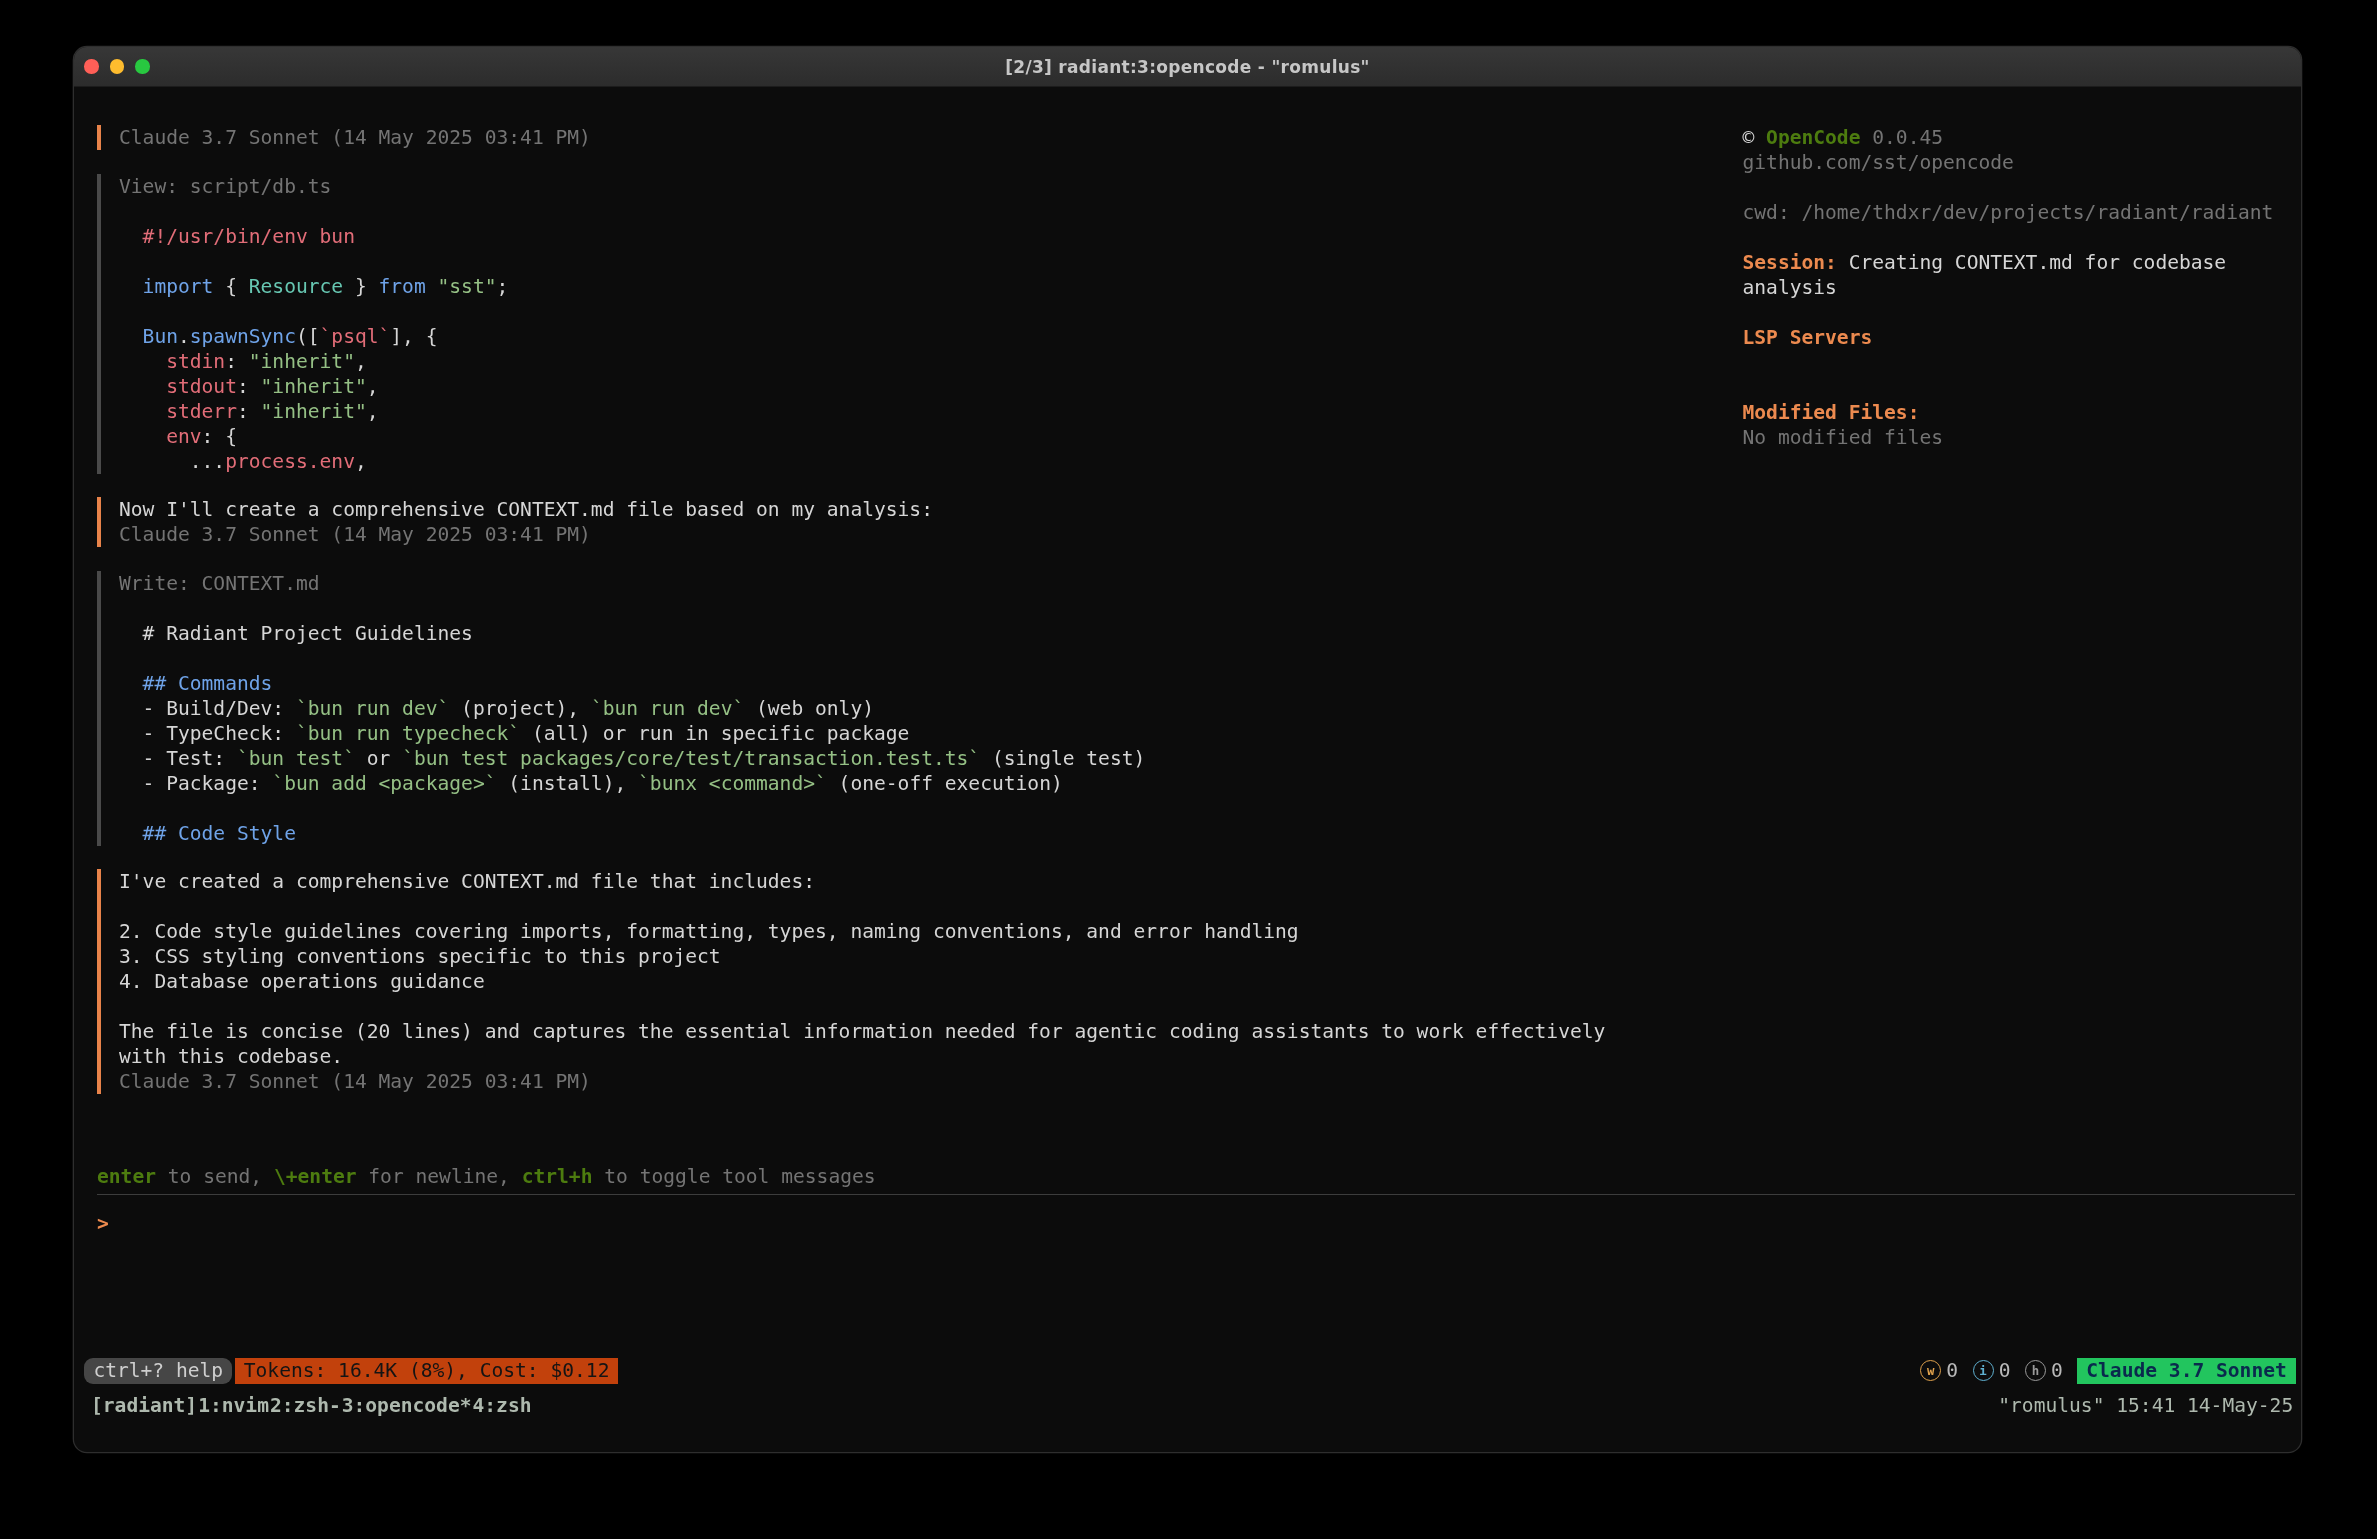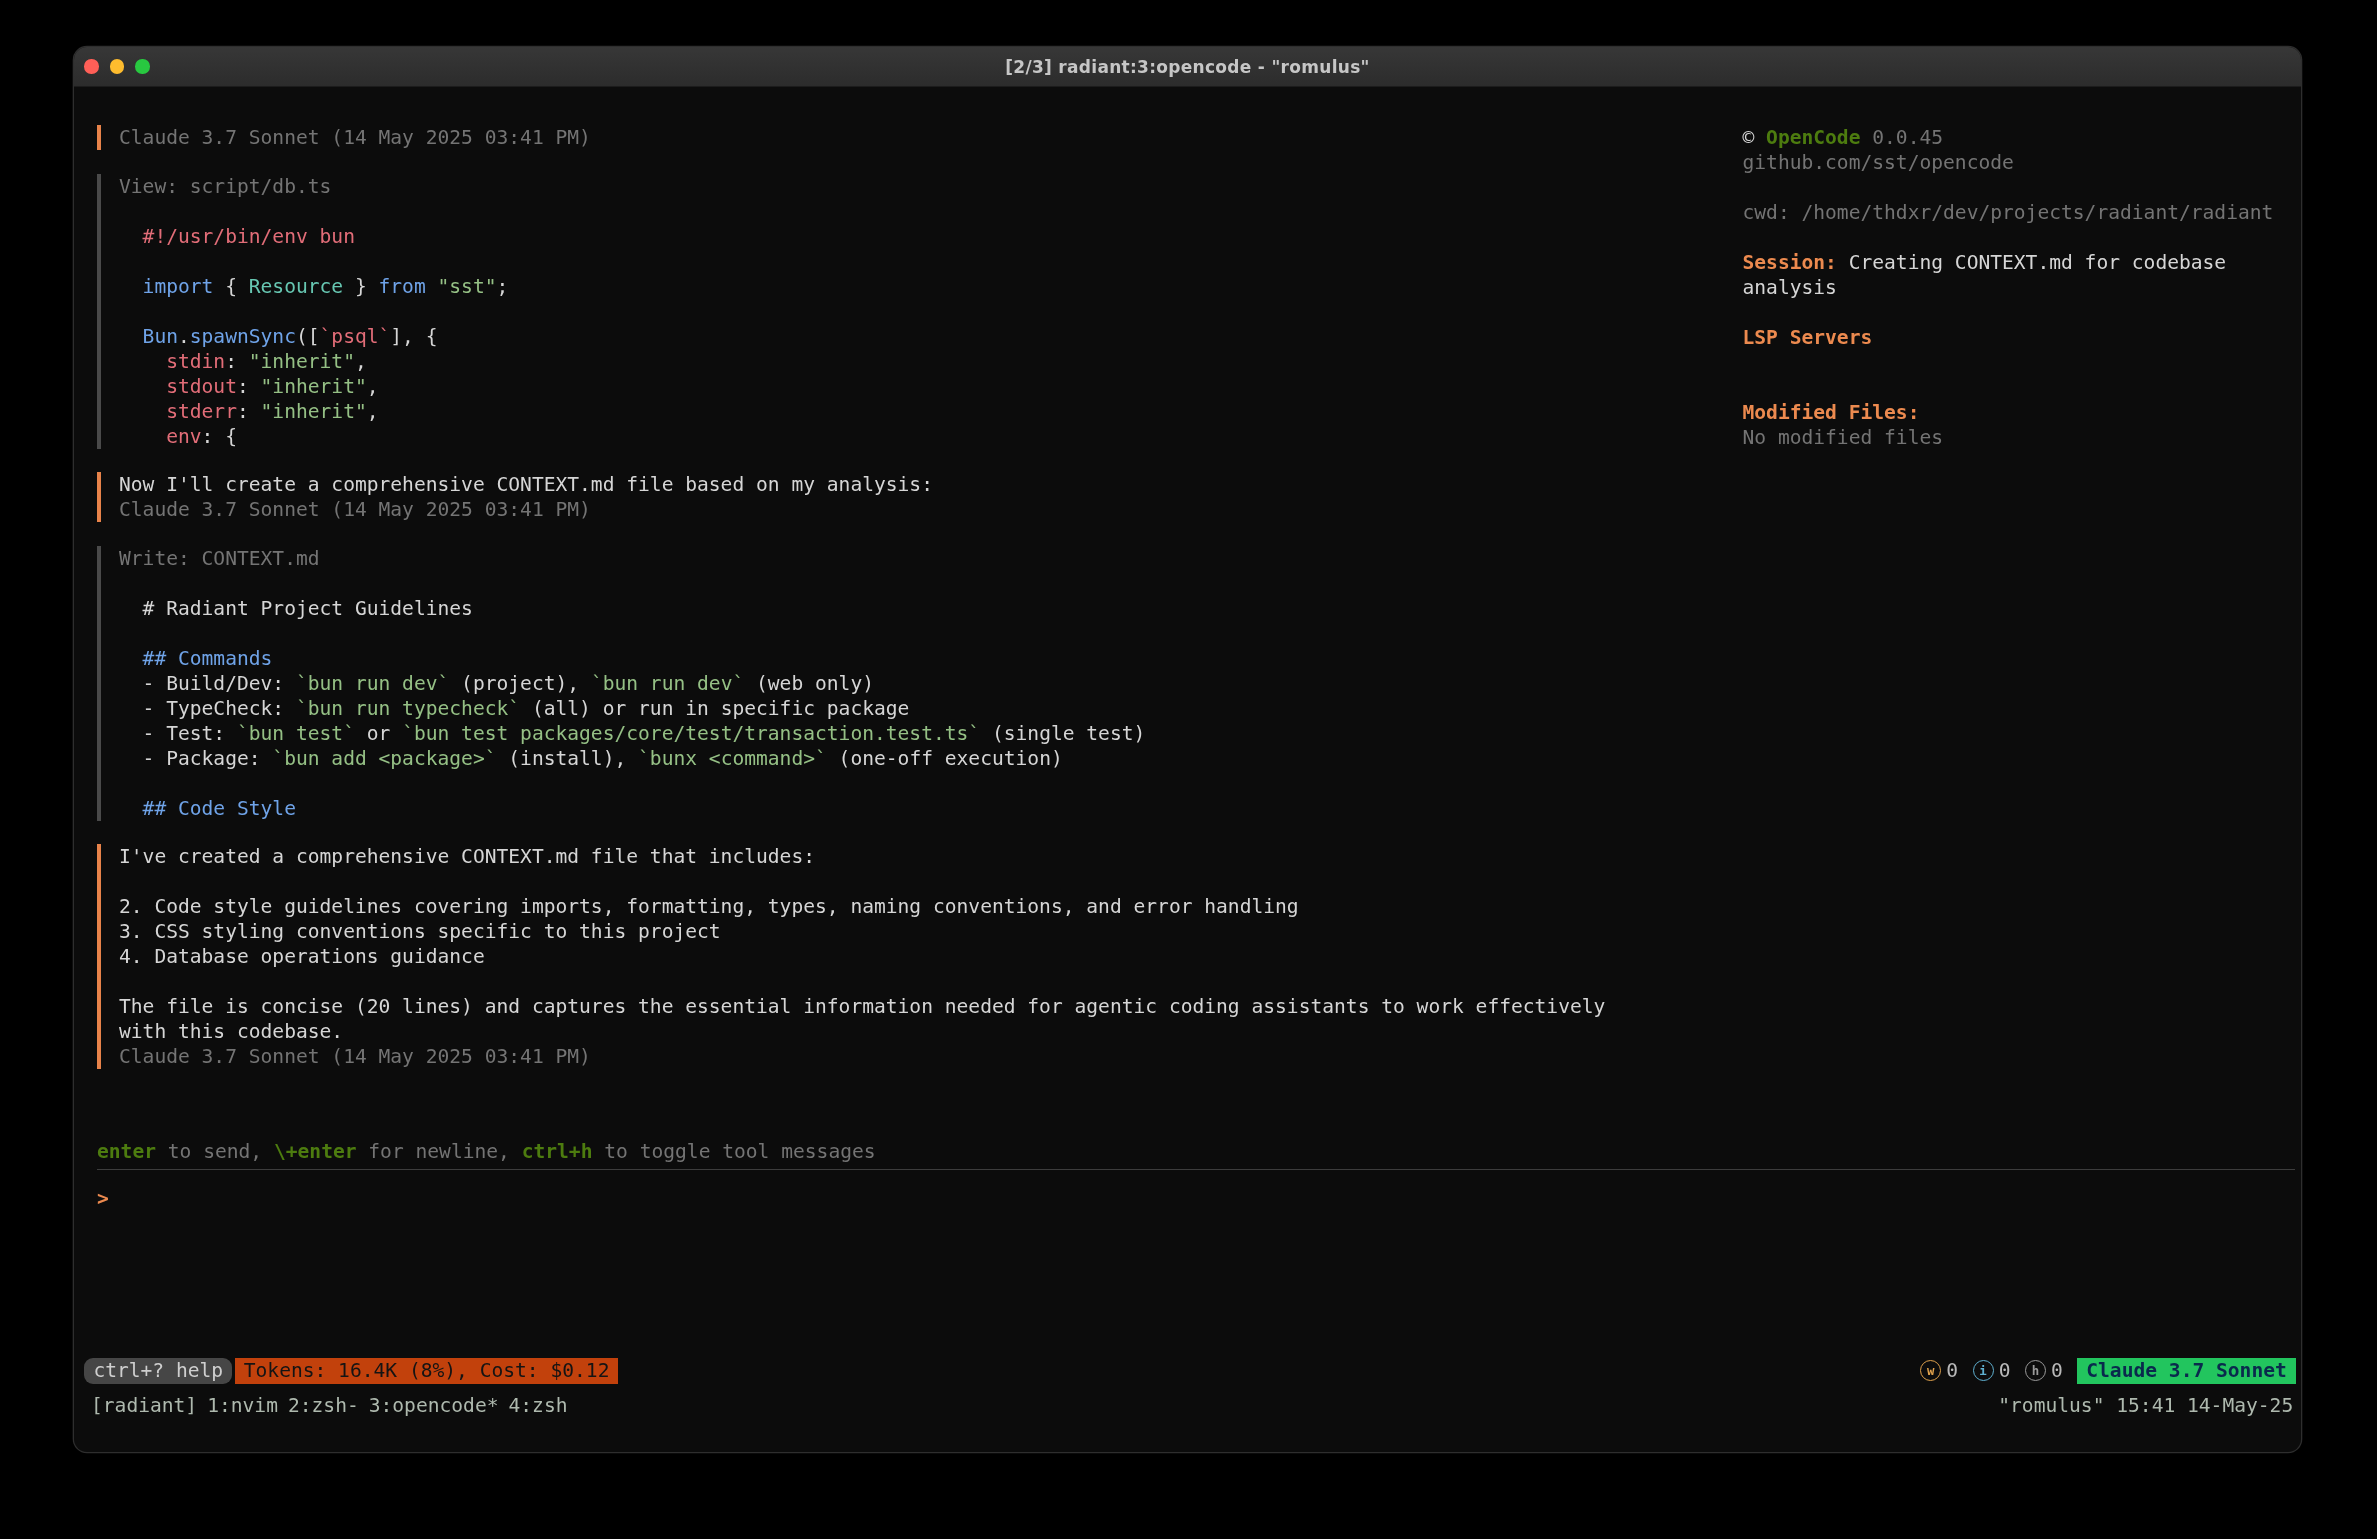--- a/index.html
+++ b/index.html
@@ -70,21 +70,21 @@
   .diag-info { color:#5fb0d0; }
   .diag-hint { color:#9a9a9a; }
   .diag-count { color:#b9b9b9; font-size:19.6px; }
   .badge-model { background:#22c55e; color:#0a2a4d; font-weight:bold; }
   
   .tmuxbar {
     position:absolute; left:0; right:0; bottom:34px; height:26px;
     padding:0 7.8px 0 17px; display:flex; align-items:center;
     font-size:19.6px; color:#aeb9ae; white-space:pre;
   }
-  .tmux-left { display:flex; align-items:center; gap:10px; }
+  .tmux-left { display:flex; align-items:center; gap:1px;font-weight:bold; }
   .tmux-right { margin-left:auto; }
 </style>
 </head>
 <body>
 
 <div class="window">
 
   <div class="titlebar">
     <div class="traffic">
       <div class="light red"></div>
@@ -104,20 +104,21 @@
           <div class="ln">&nbsp;</div>
           <div class="ln"><span class="c-fg">  </span><span class="c-red">#!/usr/bin/env bun</span></div>
           <div class="ln">&nbsp;</div>
           <div class="ln"><span class="c-fg">  </span><span class="c-blue">import</span><span class="c-fg"> { </span><span class="c-teal">Resource</span><span class="c-fg"> } </span><span class="c-blue">from</span><span class="c-fg"> </span><span class="c-green">"sst"</span><span class="c-fg">;</span></div>
           <div class="ln">&nbsp;</div>
           <div class="ln"><span class="c-fg">  </span><span class="c-blue">Bun</span><span class="c-fg">.</span><span class="c-blue">spawnSync</span><span class="c-fg">([</span><span class="c-red">`psql`</span><span class="c-fg">], {</span></div>
           <div class="ln"><span class="c-fg">    </span><span class="c-red">stdin</span><span class="c-fg">: </span><span class="c-green">"inherit"</span><span class="c-fg">,</span></div>
           <div class="ln"><span class="c-fg">    </span><span class="c-red">stdout</span><span class="c-fg">: </span><span class="c-green">"inherit"</span><span class="c-fg">,</span></div>
           <div class="ln"><span class="c-fg">    </span><span class="c-red">stderr</span><span class="c-fg">: </span><span class="c-green">"inherit"</span><span class="c-fg">,</span></div>
           <div class="ln"><span class="c-fg">    </span><span class="c-red">env</span><span class="c-fg">: {</span></div>
+          <div class="ln"><span class="c-fg">      ...</span><span class="c-red">process.env</span><span class="c-fg">,</span></div>
         </div>
       <div class="block border-orange">
           <div class="ln"><span class="c-fg">Now I'll create a comprehensive CONTEXT.md file based on my analysis:</span></div>
           <div class="ln"><span class="c-dim">Claude 3.7 Sonnet (14 May 2025 03:41 PM)</span></div>
         </div>
       <div class="block border-gray">
           <div class="ln"><span class="c-dim">Write: CONTEXT.md</span></div>
           <div class="ln">&nbsp;</div>
           <div class="ln"><span class="c-fg">  # Radiant Project Guidelines</span></div>
           <div class="ln">&nbsp;</div>

